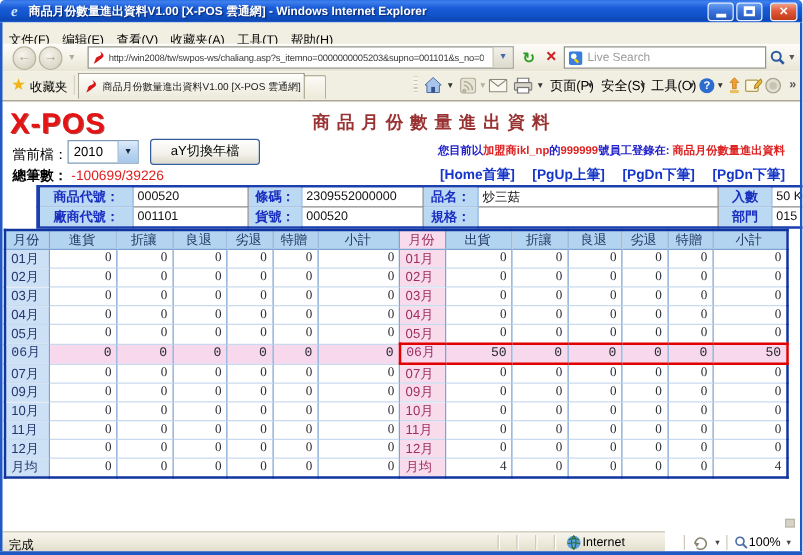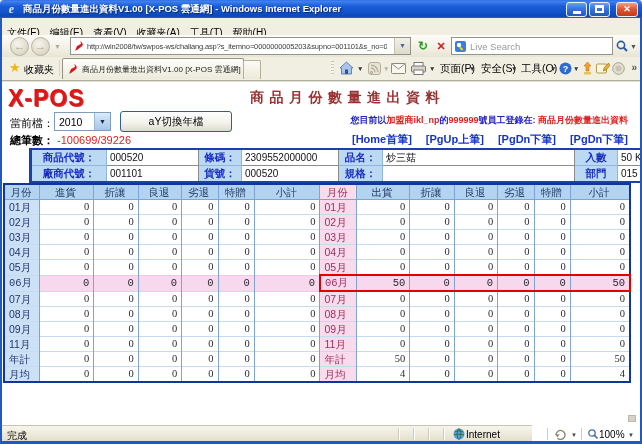--- a/index.html
+++ b/index.html
@@ -91,21 +91,21 @@
     text-shadow:1px 1px 0 #b44; }
   .page-title { position:absolute; left:248px; top:7px; font-size:14px; font-weight:bold;
     color:#993333; letter-spacing:5.5px; font-family:"Liberation Serif",serif; white-space:nowrap; }
   .year-label { position:absolute; left:8px; top:34px; font-size:11px; color:#000; }
   .year-select { position:absolute; left:52px; top:30px; width:57px; height:19px;
     border:1px solid #7f9db9; background:#fff; }
   .year-select .val { position:absolute; left:4px; top:3px; font-size:10.5px; color:#000; }
   .year-select .arrow { position:absolute; right:0; top:0; width:16px; height:17px;
     background:linear-gradient(180deg,#dcecfb,#c0d8f2 45%,#a6c6ea); border-left:1px solid #9ab8d8;
     color:#16293e; font-size:7px; text-align:center; line-height:17px; }
-  .year-btn { position:absolute; left:118px; top:29px; width:112px; height:21px;
+  .year-btn { position:absolute; left:118px; top:29px; width:88px; height:21px;
     border:1px solid #355c9a; border-radius:3px;
     background:linear-gradient(180deg,#fefefe 0%,#f2f1ea 60%,#dcdacd 100%);
     font-size:10.5px; color:#000; text-align:center; line-height:19px; }
   .login-line { position:absolute; right:12px; top:32px; font-size:9px; font-weight:bold;
     white-space:nowrap; text-align:right; }
   .c-blue { color:#2222cc; } .c-red { color:#dd2222; }
   .records { position:absolute; left:8px; top:51px; font-size:11px; }
   .records .lbl { color:#000; font-weight:bold; }
   .records .val { color:#e02020; }
   .navlinks { position:absolute; right:12px; top:50px; font-size:11px; font-weight:bold; white-space:nowrap; }
@@ -467,82 +467,82 @@
             <td>0</td>
             <td class="mlabel2">07月</td>
             <td class="">0</td>
             <td class="">0</td>
             <td class="">0</td>
             <td class="">0</td>
             <td class="">0</td>
             <td class=" lastcell">0</td>
           </tr>
           <tr>
-            <td class="mlabel">08月</td>
-            <td>0</td>
-            <td>0</td>
-            <td>0</td>
-            <td>0</td>
-            <td>0</td>
-            <td>0</td>
-            <td class="mlabel2">08月</td>
-            <td class="">0</td>
-            <td class="">0</td>
-            <td class="">0</td>
-            <td class="">0</td>
-            <td class="">0</td>
-            <td class=" lastcell">0</td>
-          </tr>
-          <tr>
             <td class="mlabel">09月</td>
             <td>0</td>
             <td>0</td>
             <td>0</td>
             <td>0</td>
             <td>0</td>
             <td>0</td>
             <td class="mlabel2">09月</td>
             <td class="">0</td>
             <td class="">0</td>
             <td class="">0</td>
             <td class="">0</td>
             <td class="">0</td>
             <td class=" lastcell">0</td>
           </tr>
           <tr>
+            <td class="mlabel">10月</td>
+            <td>0</td>
+            <td>0</td>
+            <td>0</td>
+            <td>0</td>
+            <td>0</td>
+            <td>0</td>
+            <td class="mlabel2">10月</td>
+            <td class="">0</td>
+            <td class="">0</td>
+            <td class="">0</td>
+            <td class="">0</td>
+            <td class="">0</td>
+            <td class=" lastcell">0</td>
+          </tr>
+          <tr>
             <td class="mlabel">11月</td>
             <td>0</td>
             <td>0</td>
             <td>0</td>
             <td>0</td>
             <td>0</td>
             <td>0</td>
             <td class="mlabel2">11月</td>
             <td class="">0</td>
             <td class="">0</td>
             <td class="">0</td>
             <td class="">0</td>
             <td class="">0</td>
             <td class=" lastcell">0</td>
           </tr>
           <tr>
-            <td class="mlabel">年計</td>
-            <td>0</td>
-            <td>0</td>
-            <td>0</td>
-            <td>0</td>
-            <td>0</td>
-            <td>0</td>
-            <td class="mlabel2">年計</td>
-            <td class="">50</td>
-            <td class="">0</td>
-            <td class="">0</td>
-            <td class="">0</td>
-            <td class="">0</td>
-            <td class=" lastcell">50</td>
+            <td class="mlabel">12月</td>
+            <td>0</td>
+            <td>0</td>
+            <td>0</td>
+            <td>0</td>
+            <td>0</td>
+            <td>0</td>
+            <td class="mlabel2">12月</td>
+            <td class="">0</td>
+            <td class="">0</td>
+            <td class="">0</td>
+            <td class="">0</td>
+            <td class="">0</td>
+            <td class=" lastcell">0</td>
           </tr>
           <tr>
             <td class="mlabel">月均</td>
             <td>0</td>
             <td>0</td>
             <td>0</td>
             <td>0</td>
             <td>0</td>
             <td>0</td>
             <td class="mlabel2">月均</td>

